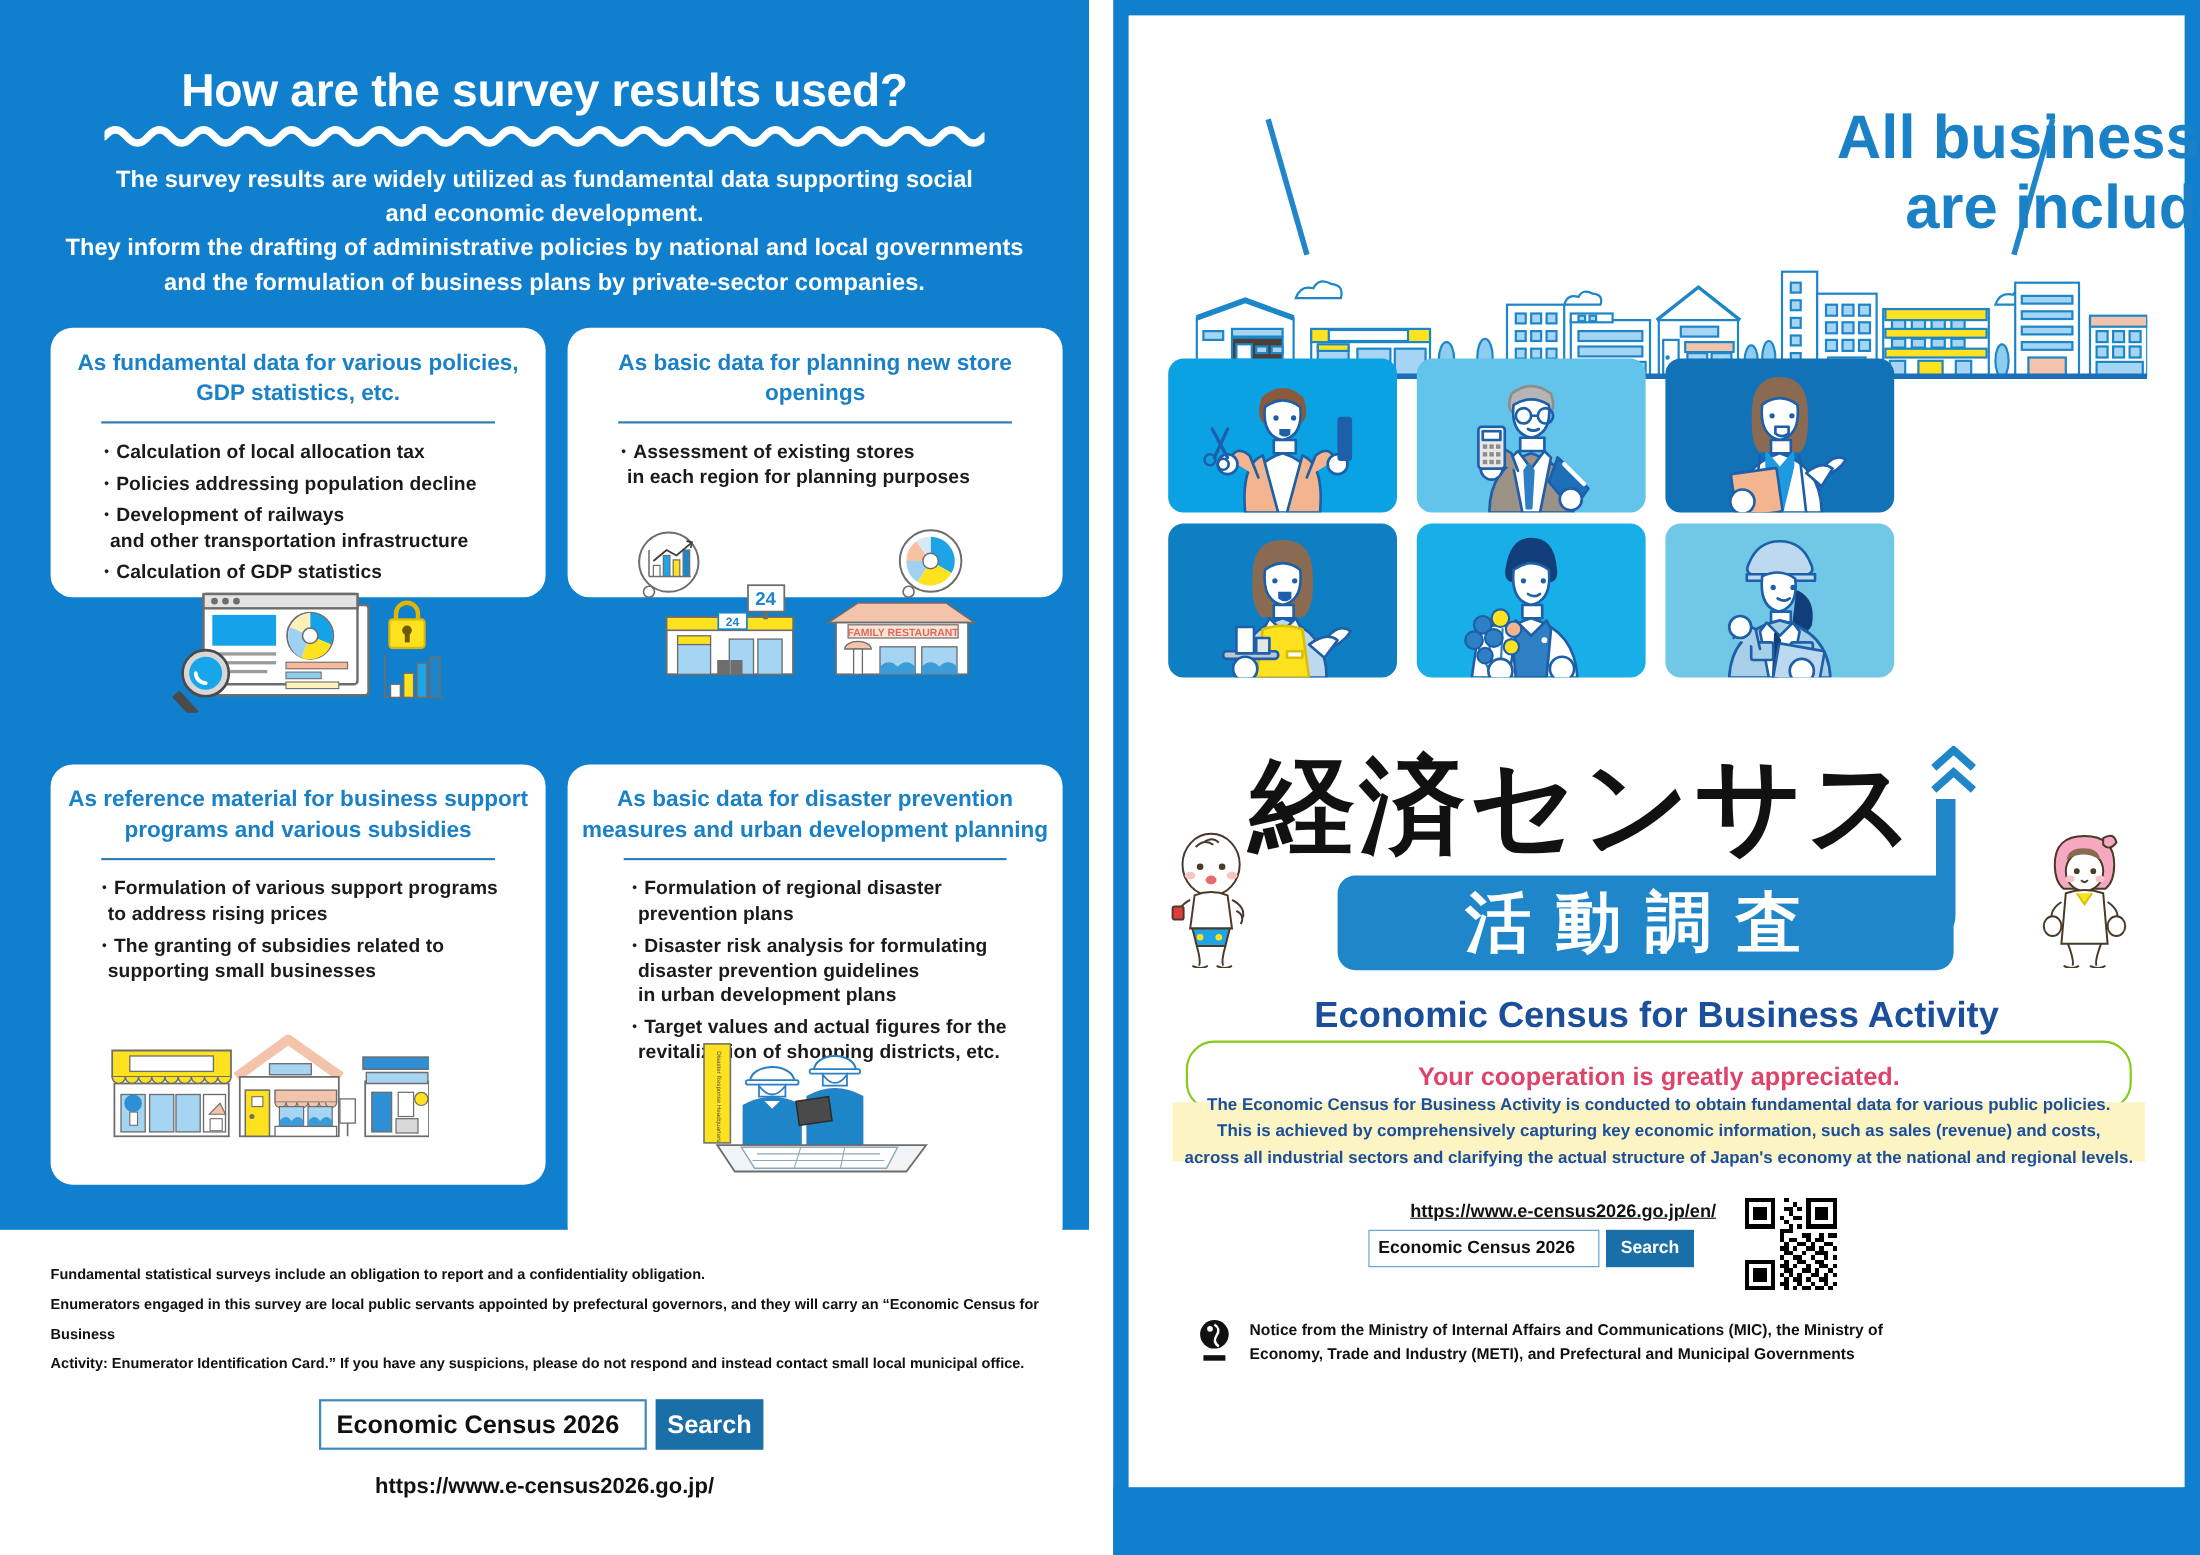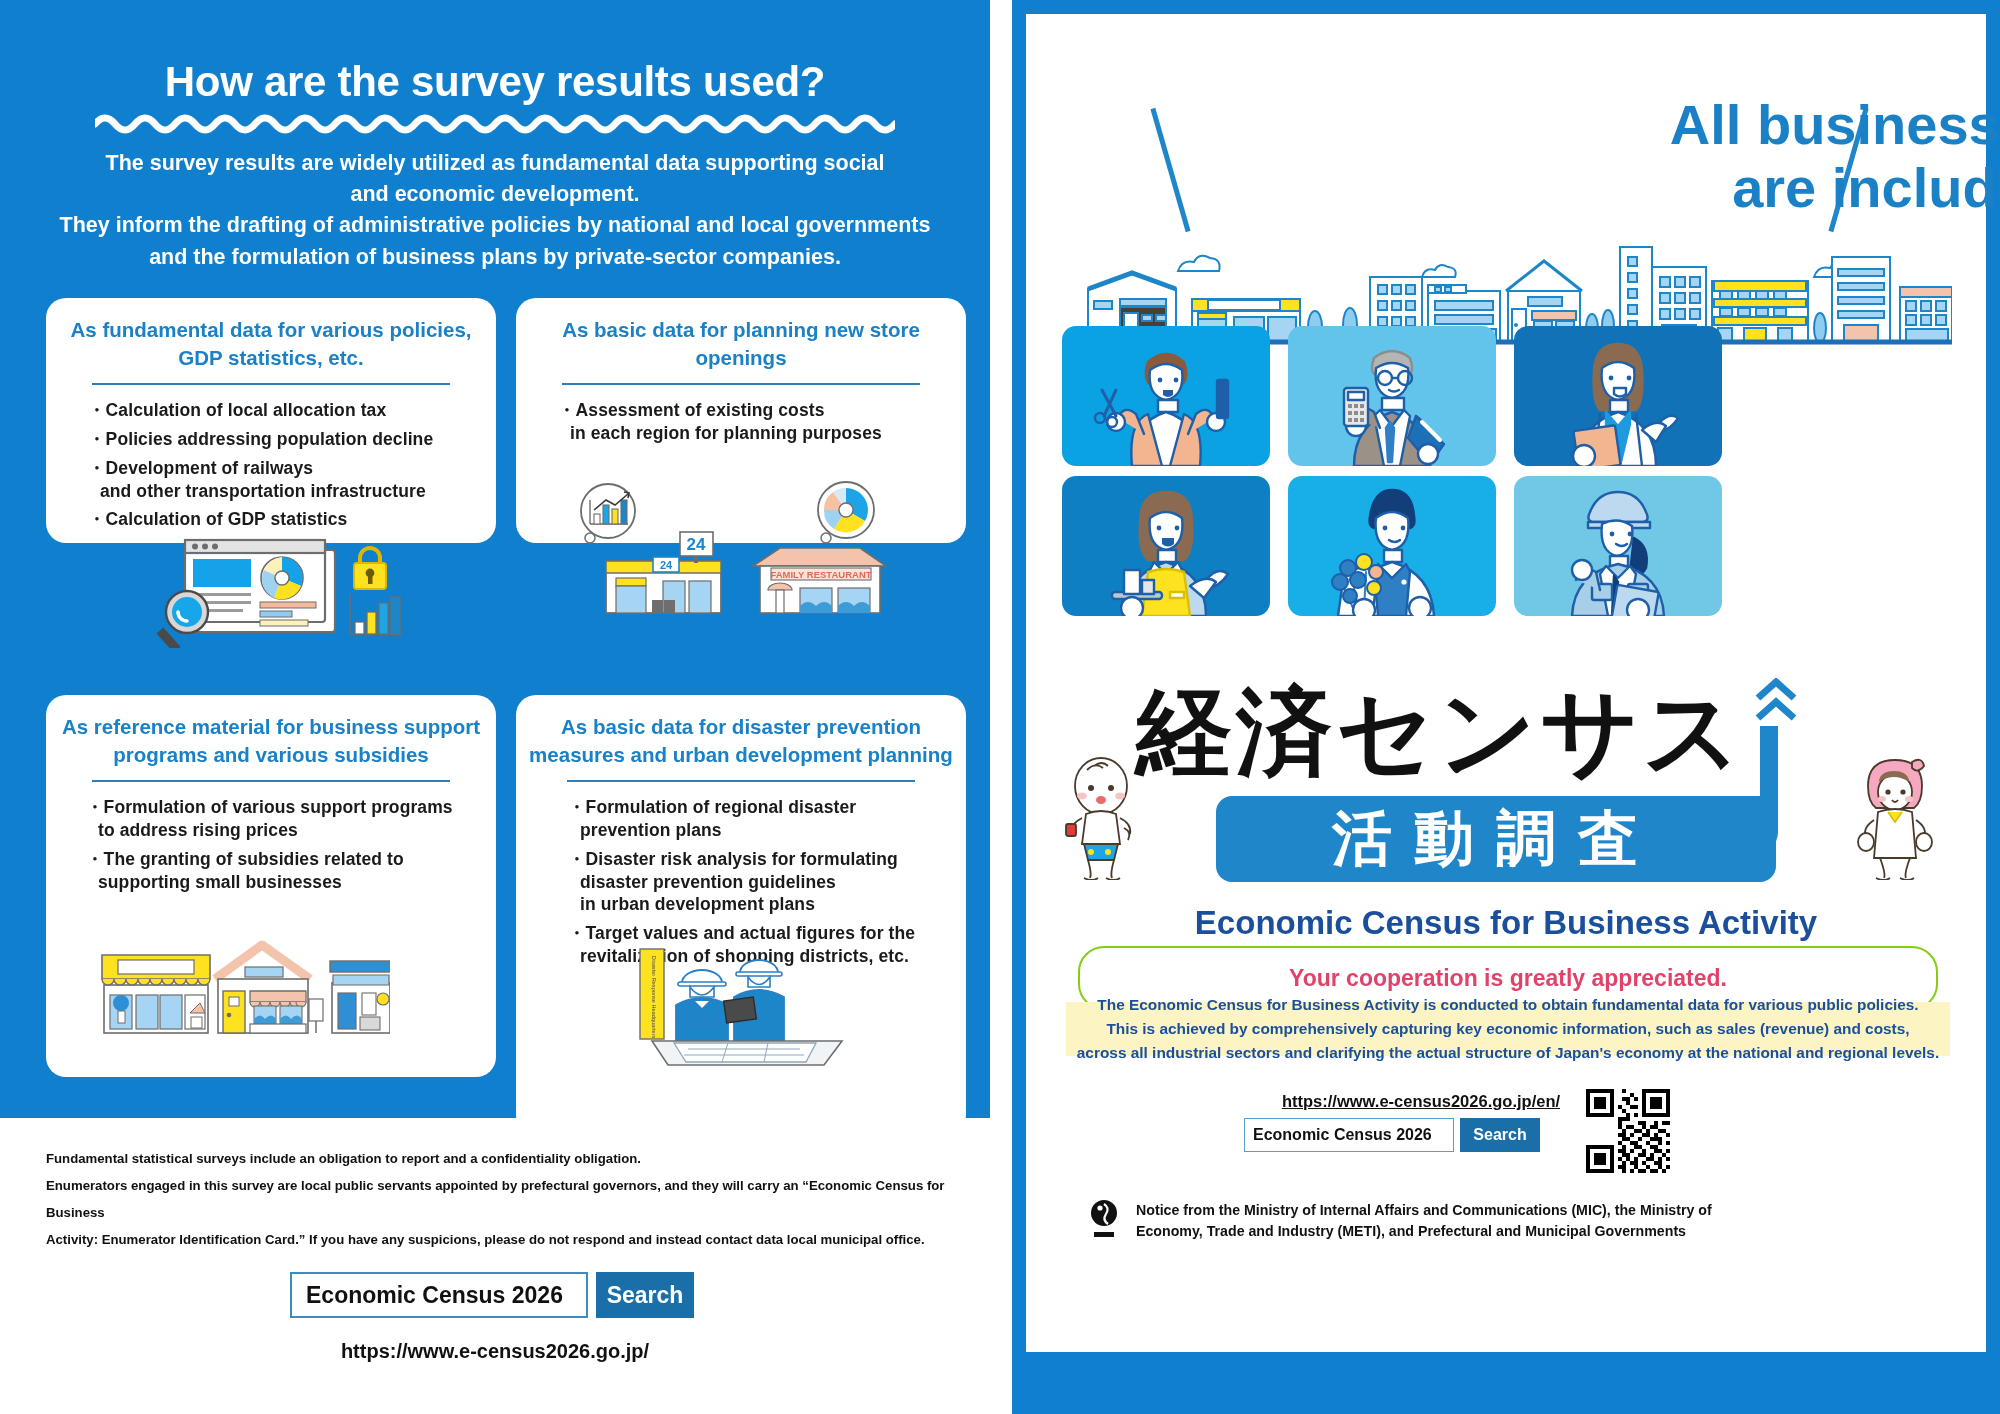--- a/index.html
+++ b/index.html
@@ -238,21 +238,21 @@
       <rect x="29" y="9" width="9" height="31" fill="#1fa5e6" stroke="#6d6d6d" stroke-width="1.3"></rect>
       <rect x="41" y="3" width="9" height="37" fill="#1d86c9" stroke="#6d6d6d" stroke-width="1.3"></rect>
     </g>
   </svg>
 
   <div class="card" id="card2">
     <div class="card-title">As basic data for
 planning new store openings</div>
     <div class="card-rule" style="width:358px; margin-top:12px;"></div>
     <ul class="bullets" style="margin-left:42px; width:400px;">
-      <li>Assessment of existing costs
+      <li>Assessment of existing stores
  in each region for planning purposes</li>
     </ul>
   </div>
   <svg class="illus" style="left:568px; top:478px; width:320px; height:140px;" viewBox="0 0 320 140">
 
     <circle cx="40" cy="33" r="27" fill="#fff" stroke="#6d6d6d" stroke-width="1.8"></circle>
     <circle cx="22" cy="60" r="5" fill="#fff" stroke="#6d6d6d" stroke-width="1.5"></circle>
     <line x1="22" y1="46" x2="60" y2="46" stroke="#6d6d6d" stroke-width="1.4"></line>
     <line x1="22" y1="46" x2="22" y2="22" stroke="#6d6d6d" stroke-width="1.4"></line>
     <rect x="26" y="36" width="6" height="10" fill="#fff" stroke="#6d6d6d" stroke-width="1.1"></rect>
@@ -407,21 +407,21 @@
       <line x1="60" y1="104" x2="172" y2="104" stroke="#8fa8b8" stroke-width="1"></line>
       <line x1="56" y1="110" x2="176" y2="110" stroke="#8fa8b8" stroke-width="1"></line>
       <line x1="100" y1="98" x2="94" y2="117" stroke="#8fa8b8" stroke-width="1"></line>
       <line x1="140" y1="98" x2="136" y2="117" stroke="#8fa8b8" stroke-width="1"></line>
     </svg>
   </div>
 
   <div class="legal">
     <div>Fundamental statistical surveys include an obligation to report and a confidentiality obligation.</div>
     <div>Enumerators engaged in this survey are local public servants appointed by prefectural governors, and they will carry an “Economic Census for Business</div>
-    <div>Activity: Enumerator Identification Card.” If you have any suspicions, please do not respond and instead contact data local municipal office.</div>
+    <div>Activity: Enumerator Identification Card.” If you have any suspicions, please do not respond and instead contact small local municipal office.</div>
   </div>
 
   <div class="search-row">
     <div class="search-box" placeholder="Economic Census 2026">Economic Census 2026</div>
     <div class="search-btn">Search</div>
   </div>
 
   <div class="lp-url">https://www.e-census2026.go.jp/</div>
 </div>
 

